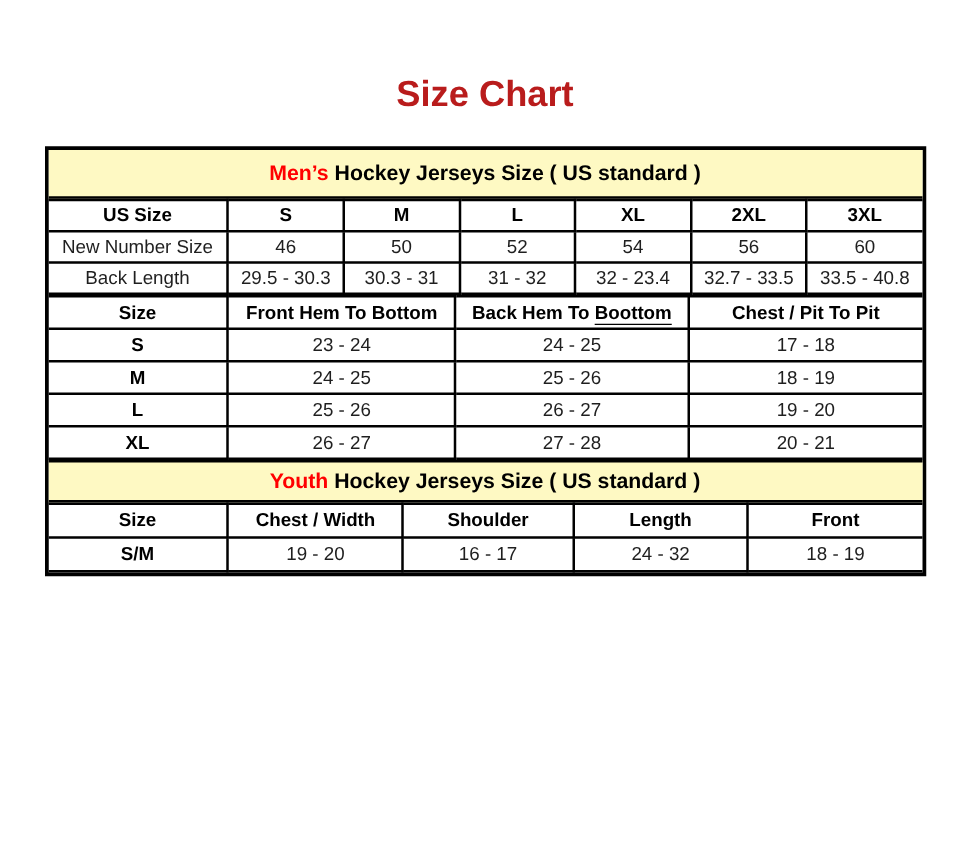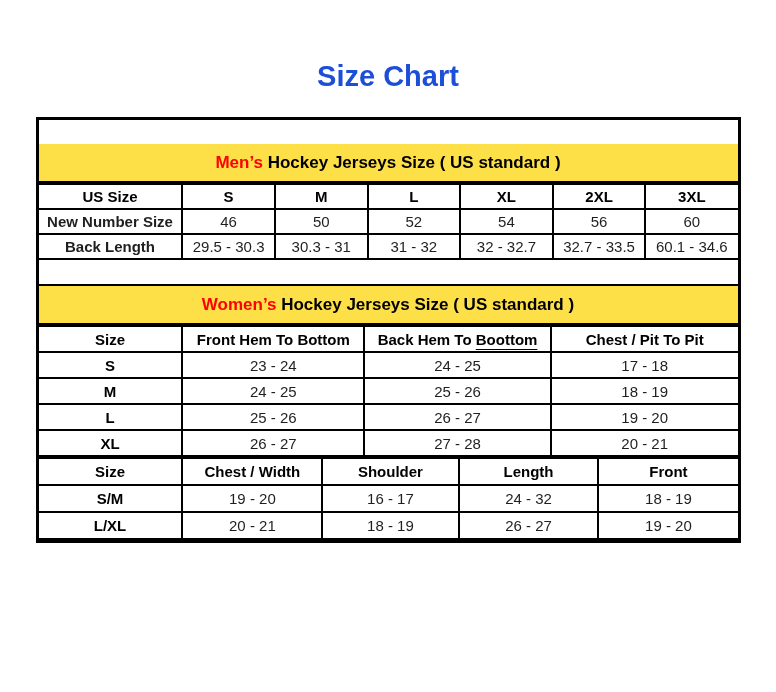--- a/index.html
+++ b/index.html
@@ -7,37 +7,36 @@
   body {
     width: 776px; height: 692px;
     font-family: "Liberation Sans", "DejaVu Sans", sans-serif;
     color: #1a1a1a;
   }
   .page-title {
     margin: 60px 0 0 0;
     text-align: center;
     font-size: 29px;
     font-weight: bold;
-    color: #1d4ed8;
+    color: #b91c1c;
     letter-spacing: 0px;
   }
   .chart-wrap {
     width: 705px;
     margin: 24px auto 0 auto;
     border: 3px solid #000;
   }
   .banner {
-    background: #fde047;
+    background: #fef9c3;
     text-align: center;
     font-size: 17px;
     font-weight: bold;
     color: #000;
     padding: 9px 0 8px 0;
     border-bottom: 2px solid #000;
-    margin-top: 24px;
   }
   .banner.mid { border-top: 2px solid #000; }
   .banner.youth-banner { padding: 5px 0 5px 0; }
   .banner .accent { color: #ff0000; }
   table {
     width: 100%;
     border-collapse: collapse;
     table-layout: fixed;
   }
   th, td {
@@ -45,21 +44,21 @@
     text-align: center;
     vertical-align: middle;
     font-size: 15px;
     padding: 0 2px;
     overflow: hidden;
     white-space: nowrap;
   }
   th { font-weight: bold; color: #000; }
   td { font-weight: normal; color: #1f1f1f; }
   td.row-label { font-weight: bold; color: #000; }
-  td.row-label-plain { font-weight: bold; color: #1f1f1f; }
+  td.row-label-plain { font-weight: normal; color: #1f1f1f; }
   .mens-table th, .mens-table td { height: 25px; }
   .womens-table th, .womens-table td { height: 26px; }
   .youth-table th, .youth-table td { height: 27px; }
   
   table tr > *:first-child { border-left: none; }
   table tr > *:last-child  { border-right: none; }
   .squiggle {
     text-decoration-line: underline;
     text-decoration-style: wavy;
     text-decoration-color: #e03a33;
@@ -106,28 +105,27 @@
         <td>52</td>
         <td>54</td>
         <td>56</td>
         <td>60</td>
       </tr>
       <tr>
         <td class="row-label-plain">Back Length</td>
         <td>29.5 - 30.3</td>
         <td>30.3 - 31</td>
         <td>31 - 32</td>
-        <td>32 - 32.7</td>
+        <td>32 - 23.4</td>
         <td>32.7 - 33.5</td>
-        <td>60.1 - 34.6</td>
+        <td>33.5 - 40.8</td>
       </tr>
     </tbody>
   </table>
 
-  <div class="banner mid"><span class="accent">Women’s</span><span> Hockey Jerseys Size ( US standard )</span></div>
 
   <table class="womens-table">
     <colgroup>
       <col style="width:20.6%">
         <col style="width:26.0%">
         <col style="width:26.7%">
         <col style="width:26.7%">
     </colgroup>
     <thead>
       <tr>
@@ -158,20 +156,21 @@
       </tr>
       <tr>
         <td class="row-label">XL</td>
         <td>26 - 27</td>
         <td>27 - 28</td>
         <td>20 - 21</td>
       </tr>
     </tbody>
   </table>
 
+  <div class="banner mid youth-banner"><span class="accent">Youth</span><span> Hockey Jerseys Size ( US standard )</span></div>
 
   <table class="youth-table">
     <colgroup>
       <col style="width:20.6%">
         <col style="width:20.0%">
         <col style="width:19.5%">
         <col style="width:20.0%">
         <col style="width:19.9%">
     </colgroup>
     <thead>
@@ -184,23 +183,16 @@
       </tr>
     </thead>
     <tbody>
       <tr>
         <td class="row-label">S/M</td>
         <td>19 - 20</td>
         <td>16 - 17</td>
         <td>24 - 32</td>
         <td>18 - 19</td>
       </tr>
-      <tr>
-        <td class="row-label">L/XL</td>
-        <td>20 - 21</td>
-        <td>18 - 19</td>
-        <td>26 - 27</td>
-        <td>19 - 20</td>
-      </tr>
     </tbody>
   </table>
 
 </div>
 
 </body></html>

